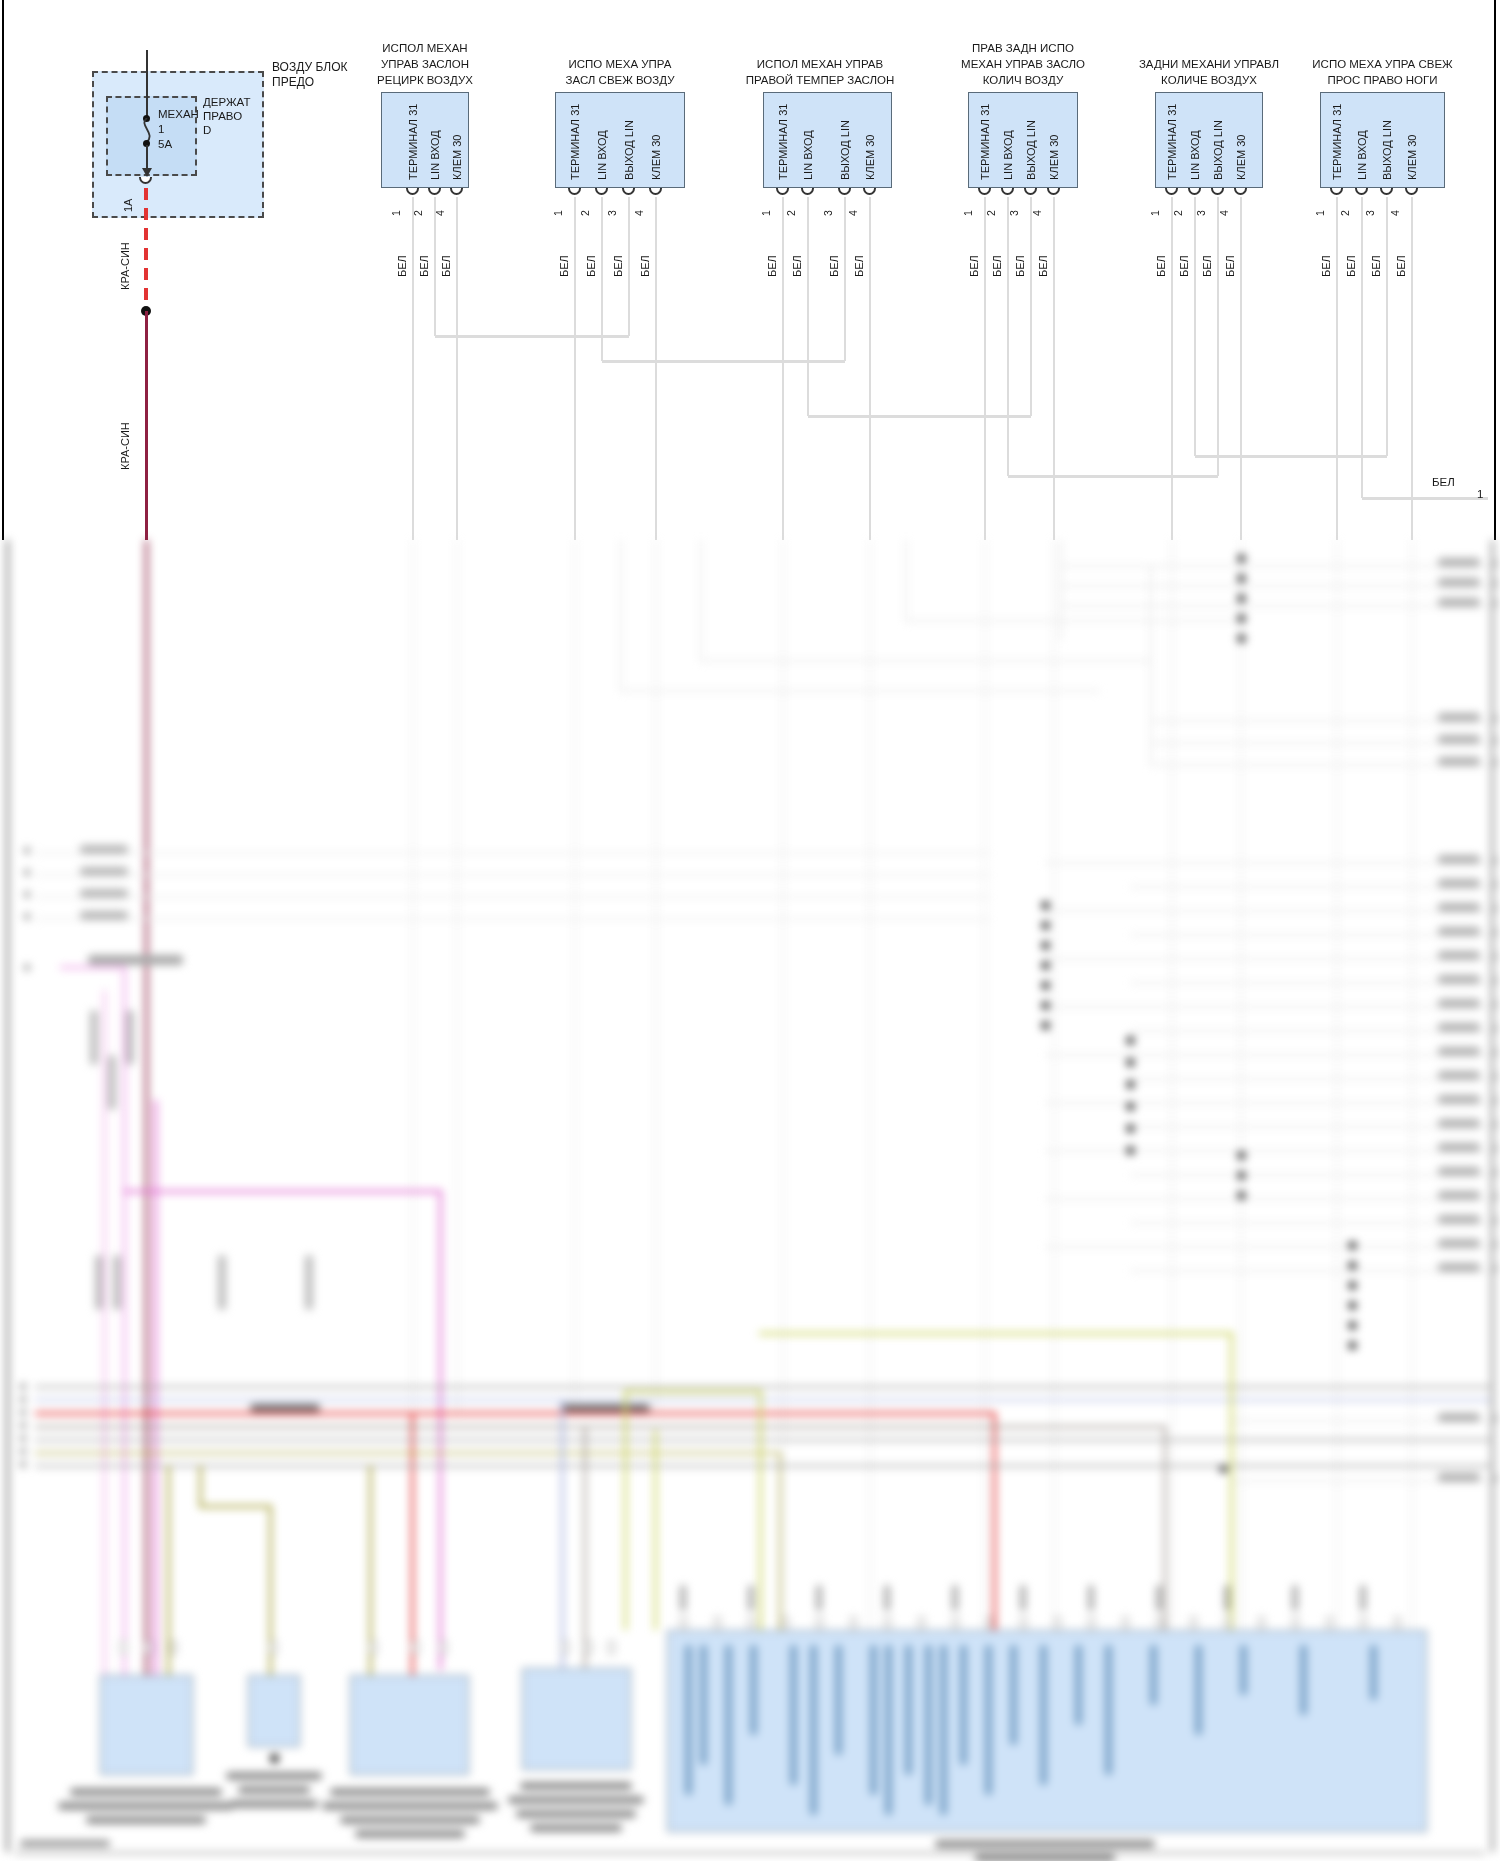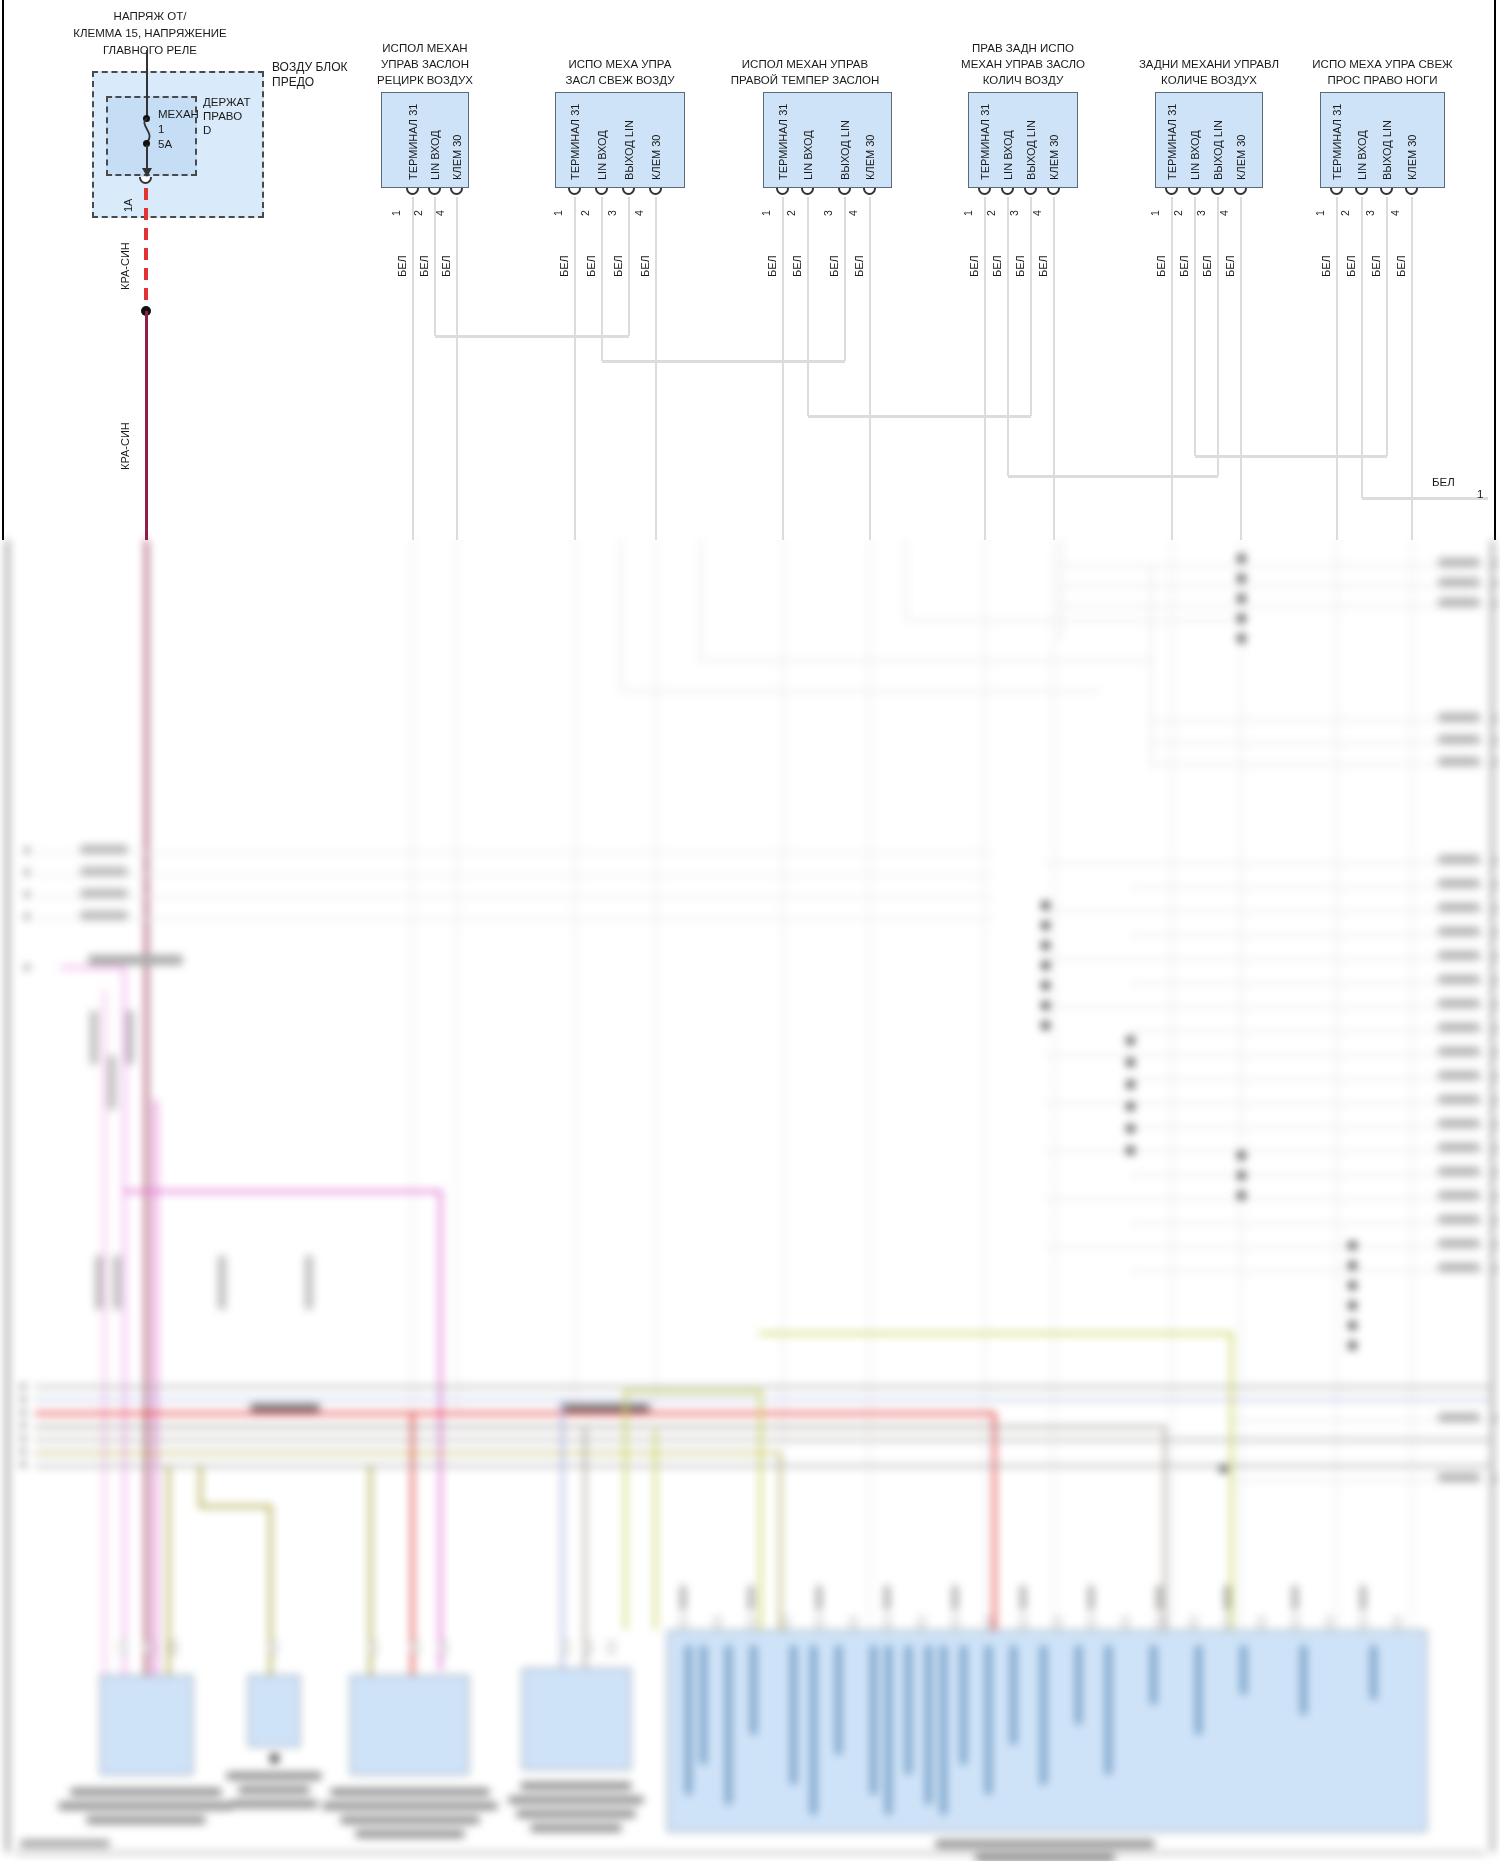--- a/index.html
+++ b/index.html
@@ -21,23 +21,20 @@
   .stadium{position:absolute;width:7px;height:15px;border:1.5px solid #858585;border-radius:4px;background:#fdfdfd;box-sizing:border-box;}
 </style>
 </head>
 <body>
 
 <div id="stage">
 
   <div class="abs" style="left:2px;top:0;width:2px;height:540px;background:#000;"></div>
   <div class="abs" style="left:1494px;top:0;width:2px;height:540px;background:#000;"></div>
 
-  <div class="htext" style="left:20px;top:8px;width:260px;text-align:center;line-height:17px;">НАПРЯЖ ОТ/
-КЛЕММА 15, НАПРЯЖЕНИЕ
-ГЛАВНОГО РЕЛЕ</div>
 
   <div class="dashedbox" style="left:92px;top:71px;width:172px;height:147px;background:#d9eafb;"></div>
   <div class="htext" style="left:272px;top:60px;line-height:15px;font-size:12px;">ВОЗДУ БЛОК
 ПРЕДО</div>
 
   <div class="dashedbox" style="left:106px;top:96px;width:91px;height:80px;background:#c5ddf5;"></div>
   <div class="htext" style="left:203px;top:95px;line-height:14px;">ДЕРЖАТ
 ПРАВО
 D</div>
 
@@ -93,21 +90,21 @@
       <div class="vtext" style="left: 585px; top: 277px;">БЕЛ</div>
       <div class="vtext" style="left: 623px; top: 180px;">ВЫХОД LIN</div>
       <div class="pinarc" style="left: 622px; top: 188px;"></div>
       <div class="vtext" style="left: 606px; top: 216px; font-size: 10.5px;">3</div>
       <div class="vtext" style="left: 612px; top: 277px;">БЕЛ</div>
       <div class="vtext" style="left: 650px; top: 180px;">КЛЕМ 30</div>
       <div class="pinarc" style="left: 649px; top: 188px;"></div>
       <div class="vtext" style="left: 633px; top: 216px; font-size: 10.5px;">4</div>
       <div class="vtext" style="left: 639px; top: 277px;">БЕЛ</div>
       <div class="abox" style="left: 763px; top: 92px; width: 129px; height: 96px;"></div>
-      <div class="atitle" style="left: 690px;">ИСПОЛ МЕХАН УПРАВ
+      <div class="atitle" style="left: 705px;">ИСПОЛ МЕХАН УПРАВ
 ПРАВОЙ ТЕМПЕР ЗАСЛОН</div>
       <div class="vtext" style="left: 777px; top: 180px;">ТЕРМИНАЛ 31</div>
       <div class="pinarc" style="left: 776px; top: 188px;"></div>
       <div class="vtext" style="left: 760px; top: 216px; font-size: 10.5px;">1</div>
       <div class="vtext" style="left: 766px; top: 277px;">БЕЛ</div>
       <div class="vtext" style="left: 802px; top: 180px;">LIN ВХОД</div>
       <div class="pinarc" style="left: 801px; top: 188px;"></div>
       <div class="vtext" style="left: 785px; top: 216px; font-size: 10.5px;">2</div>
       <div class="vtext" style="left: 791px; top: 277px;">БЕЛ</div>
       <div class="vtext" style="left: 839px; top: 180px;">ВЫХОД LIN</div>

